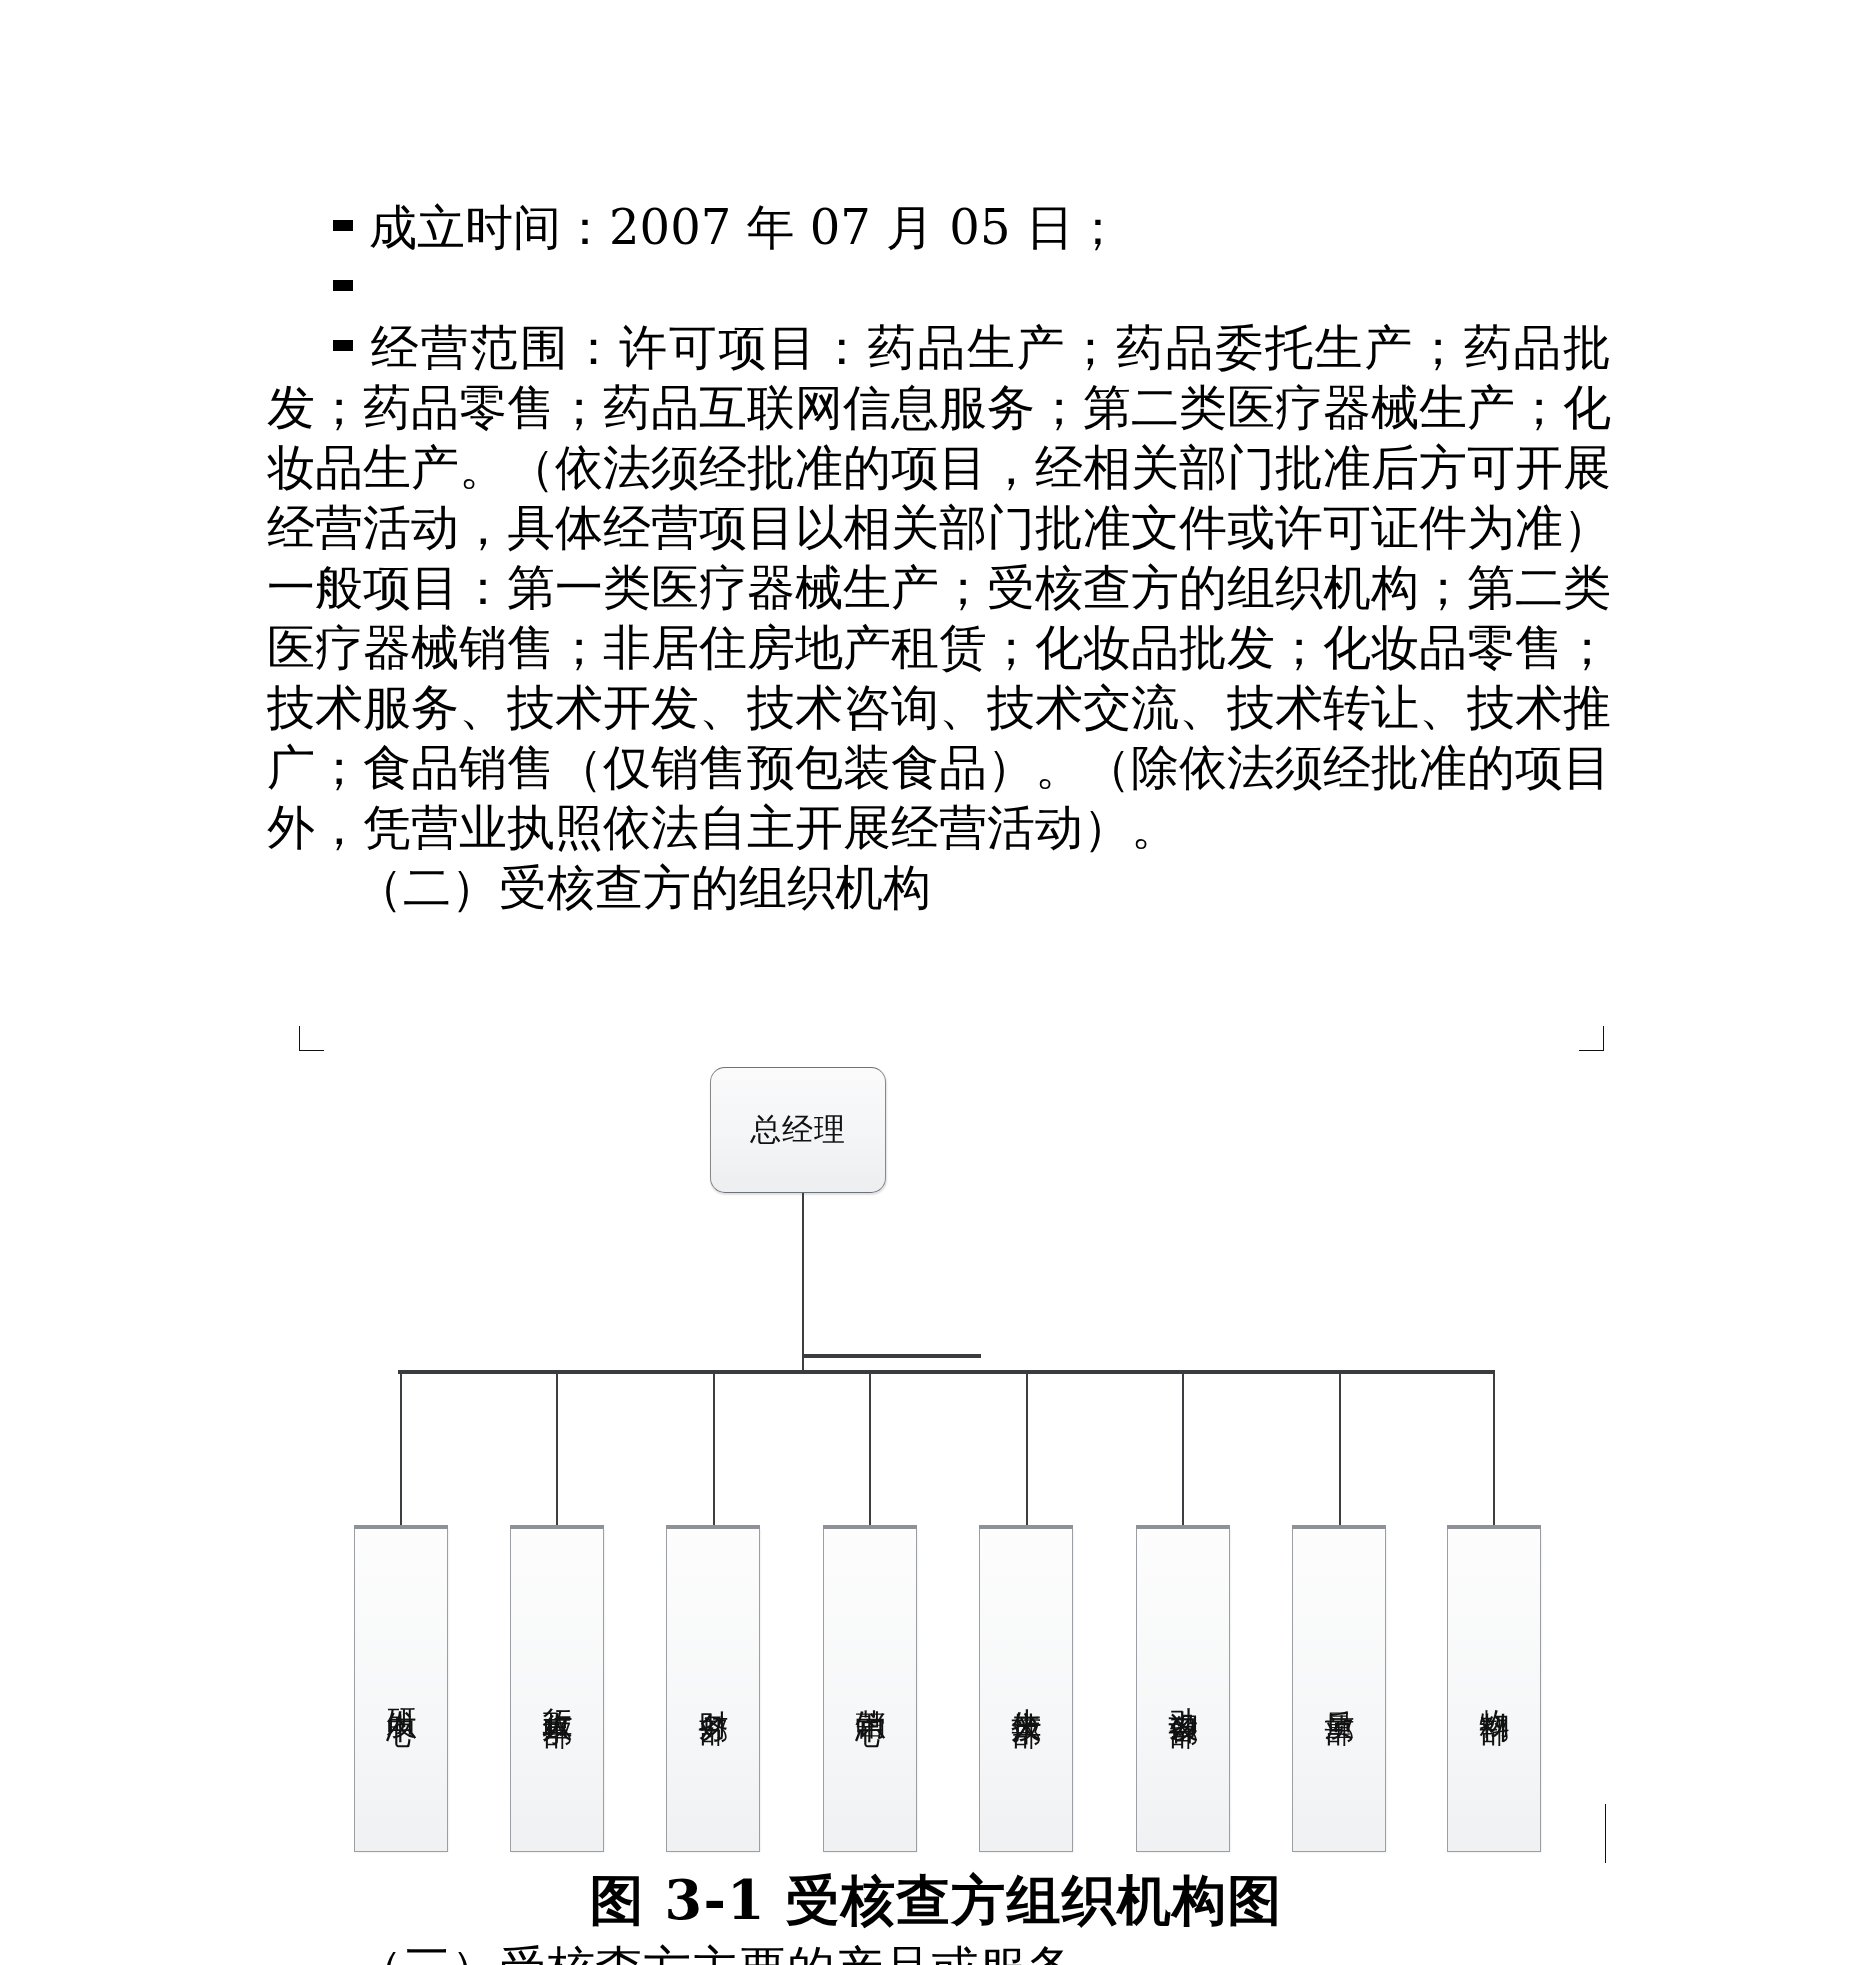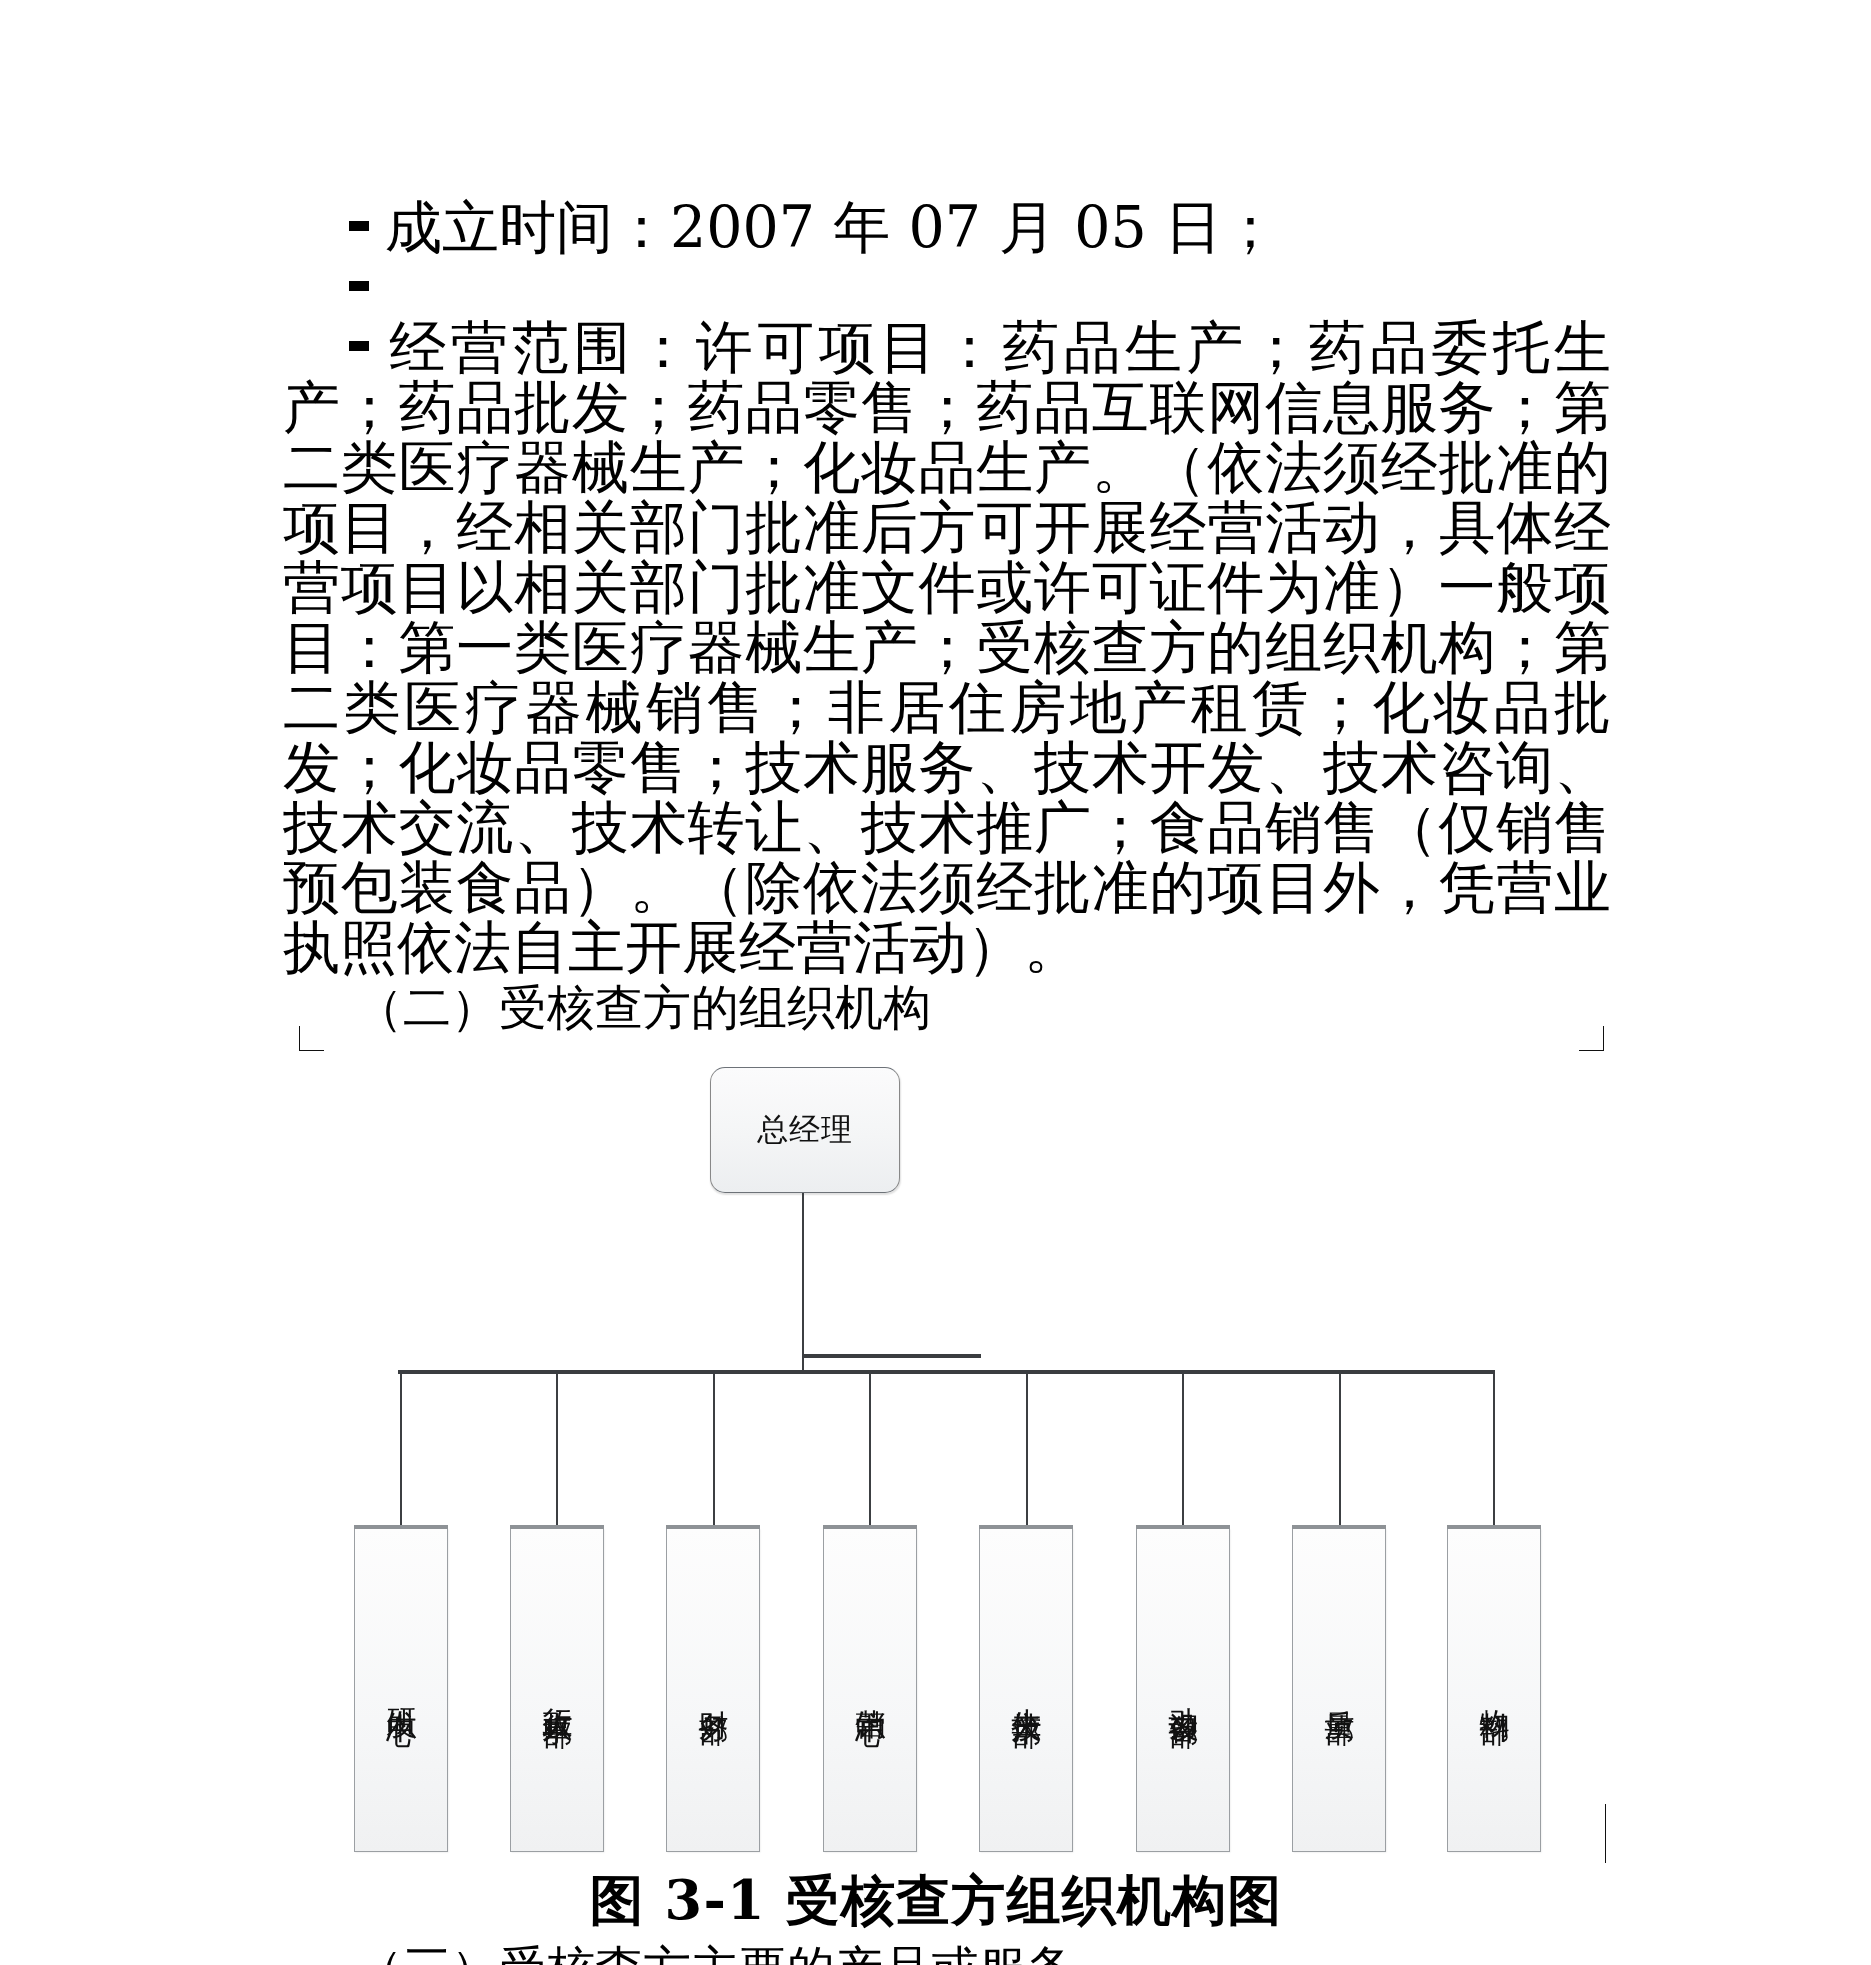--- a/index.html
+++ b/index.html
@@ -16,26 +16,25 @@
     box-sizing:border-box;
   }
   
   .textblock {
     position:absolute;
     left:267px; top:197px;
     width:1344px;
   }
   .bullet-row {
     display:block;
-    font-size:57px;
+    font-size:48px;
     line-height:60px;
     text-align:justify;
     text-justify:inter-ideograph;
     text-indent:0;
-    margin-left:16px;
   }
   .bl-mark {
     display:inline-block;
     width:20.4px; height:10.2px;
     background:#000;
     vertical-align:0.28em;
     margin-left:66px;
     margin-right:15.7px;
   }
   .heading {
@@ -144,21 +143,21 @@
 
     <p class="heading">（二）受核查方的组织机构</p>
   </div>
 
   <div class="figure">
 
     <div class="crop tl"></div>
     <div class="crop tr"></div>
     <div class="crop br"></div>
 
-    <div class="node-round" style="left:411px; top:41px; width:190px; height:126px;">
+    <div class="node-round" style="left:411px; top:41px; width:176px; height:126px;">
       <span>总经理</span>
     </div>
 
     <div class="connector v-line" style="left:503px; top:167px; height:179px;"></div>
 
     <div class="connector h-line" style="left:503px; top:328px; width:179px; height:3.5px; background:#3a3d40;"></div>
 
 
     <div class="connector h-bar" style="left:99px; top:344px; width:1097px;"></div>
 

